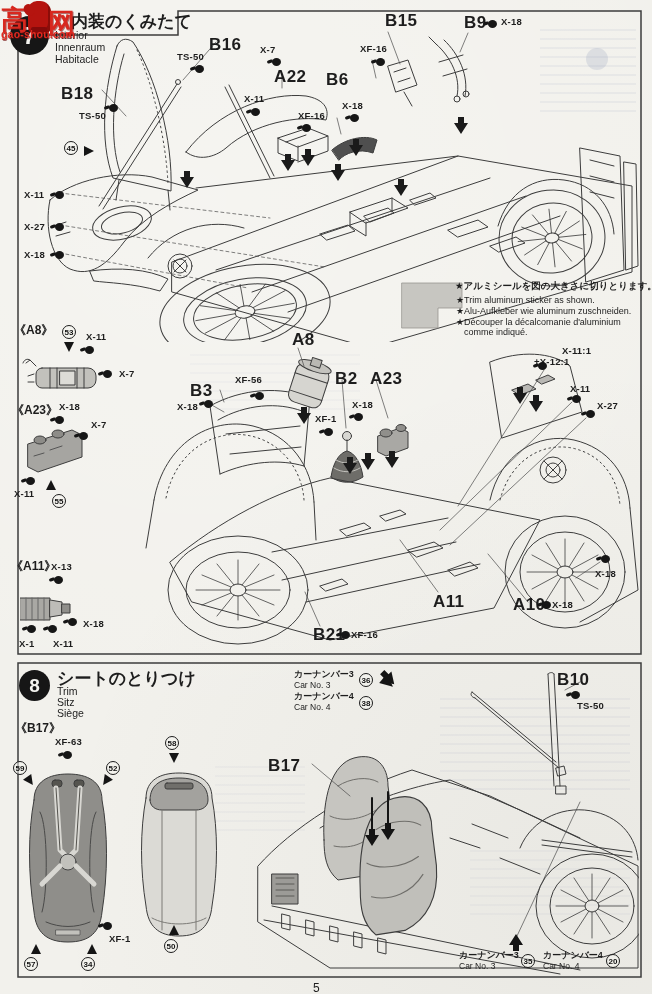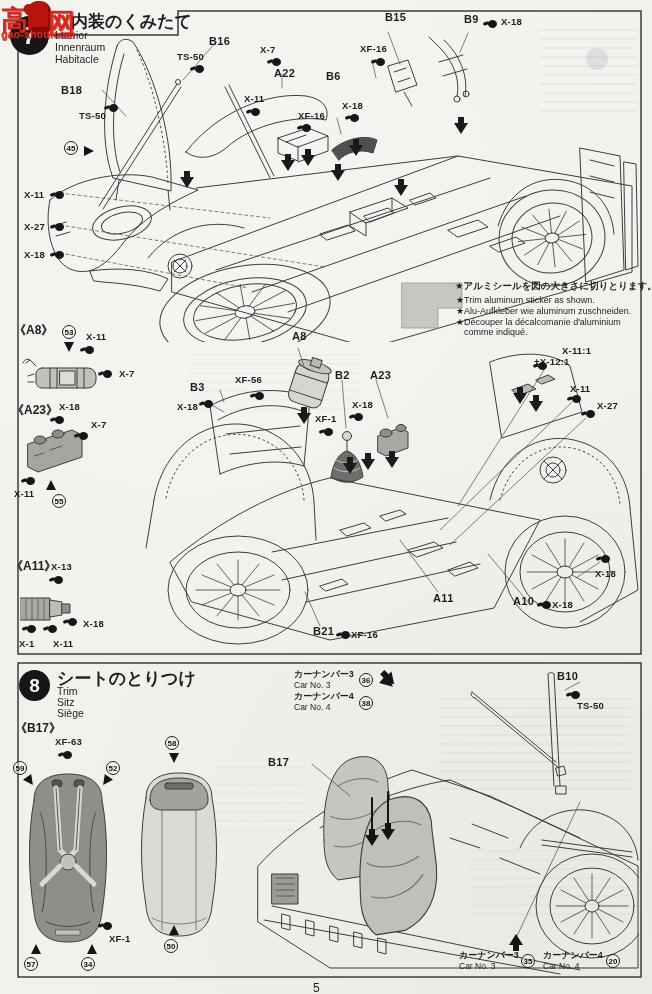--- a/index.html
+++ b/index.html
@@ -4,21 +4,21 @@
 <style>
   html,body{margin:0;padding:0;background:#9a9a9a;}
   .page{position:relative;width:652px;height:994px;background:#f2f1ec;overflow:hidden;
         font-family:"Liberation Sans","DejaVu Sans",sans-serif;color:#222;}
   .page::after{content:"";position:absolute;inset:0;pointer-events:none;
         background:radial-gradient(circle at 30% 20%,rgba(255,255,255,.25),transparent 60%),
                    radial-gradient(circle at 90% 90%,rgba(70,70,60,.05),transparent 50%);}
   svg.art{position:absolute;z-index:1;}
   #borders{position:absolute;left:0;top:0;z-index:1;}
   .lb{position:absolute;z-index:3;font-weight:700;color:#1d1d1d;white-space:nowrap;line-height:1;}
-  .big{font-size:11px;letter-spacing:.4px;}
+  .big{font-size:17px;letter-spacing:.4px;}
   .sm{font-size:9.5px;letter-spacing:.2px;}
   .sub{font-size:12px;}
   .jt{font-size:17px;}
   .st{font-size:10.5px;font-weight:400;}
   .note-ja{font-size:9.5px;}
   .note-l{font-size:9px;font-weight:400;}
   .carja{font-size:9px;}
   .caren{font-size:8.5px;font-weight:400;}
   .pgnum{font-size:12px;font-weight:400;}
   .dot{position:absolute;z-index:3;width:9px;height:8px;background:#161616;border-radius:50%;}

